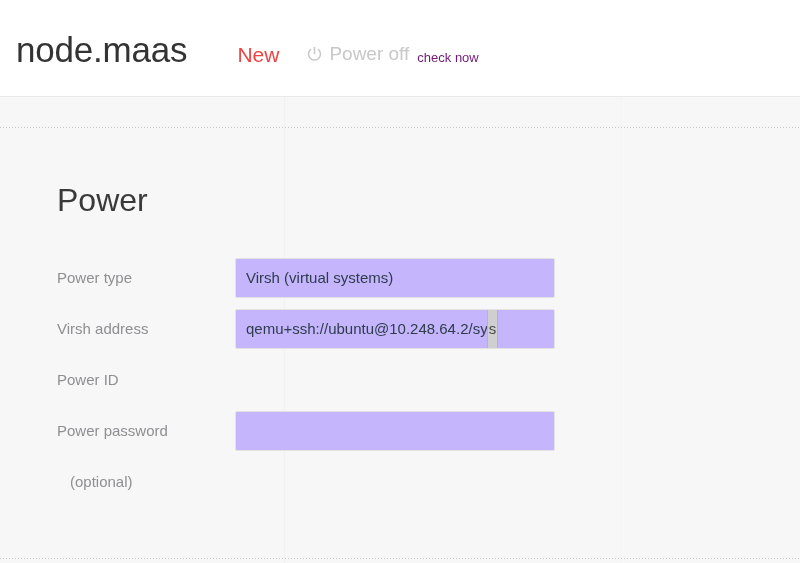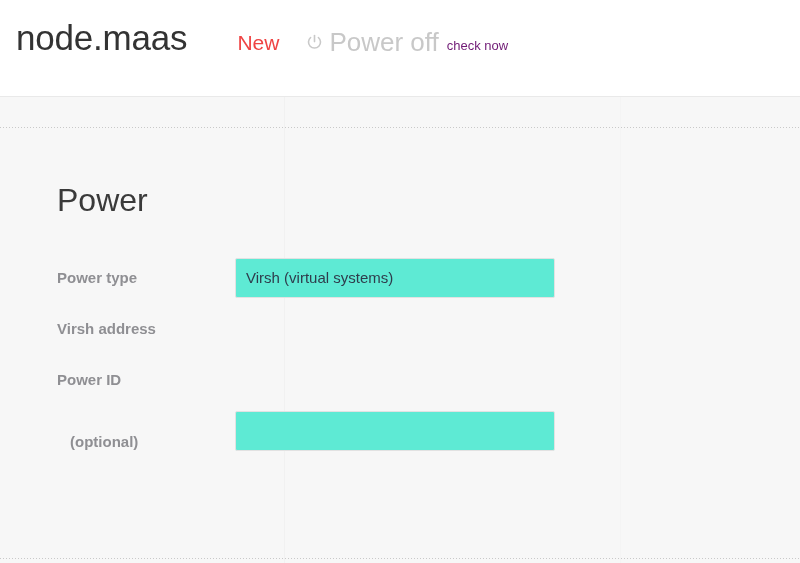--- a/index.html
+++ b/index.html
@@ -24,21 +24,21 @@
     top: 0;
     width: 800px;
     height: 97px;
     background: #ffffff;
     border-bottom: 1px solid #e9e9e9;
     box-sizing: border-box;
   }
   .header-inner {
     position: absolute;
     left: 16px;
-    top: 16px;
+    top: 28px;
     display: flex;
     align-items: baseline;
   }
   .node-title {
     font-size: 35px;
     font-weight: 300;
     color: #333333;
     letter-spacing: -0.2px;
     line-height: 44px;
     white-space: nowrap;
@@ -64,21 +64,21 @@
   .power-icon {
     display: inline-block;
     width: 17px;
     height: 17px;
     margin-right: 6px;
     position: relative;
     top: 1px;
   }
   .power-icon svg { display: block; }
   .power-label {
-    font-size: 26px;
+    font-size: 19px;
     font-weight: 300;
     color: #c8c8c8;
     line-height: 30px;
   }
   .check-now {
     font-size: 13px;
     font-weight: 400;
     color: #701a75;
     margin-left: 8px;
     line-height: 30px;
@@ -139,41 +139,41 @@
     position: relative;
     height: 51px;
     display: flex;
     align-items: flex-start;
   }
   .form-label {
     width: 235px;
     padding-left: 57px;
     box-sizing: border-box;
     font-size: 15px;
-    font-weight: 700;
+    font-weight: 400;
     color: #8f8f93;
     line-height: 40px;
     flex: none;
   }
   .form-label .sub {
     display: block;
     line-height: 40px;
     margin-top: 11px;
     margin-left: 13px;
   }
   .form-field {
     flex: none;
     width: 320px;
   }
   .text-input {
     width: 320px;
     height: 40px;
     box-sizing: border-box;
     border: 1px solid #e2e2e2;
-    background: #5eead4;
+    background: #c4b5fd;
     border-radius: 2px;
     padding: 0 10px;
     font-family: "Liberation Sans", sans-serif;
     font-size: 15px;
     color: #2f3c4c;
     line-height: 38px;
     outline: none;
     display: flex;
     align-items: center;
     overflow: hidden;
@@ -234,28 +234,35 @@
 
     <div class="form-row">
       <div class="form-label">Power type</div>
       <div class="form-field">
         <div class="text-input" placeholder="">Virsh (virtual systems)</div>
       </div>
     </div>
 
     <div class="form-row">
       <div class="form-label">Virsh address</div>
+      <div class="form-field">
+        <div class="text-input">
+          <span class="addr-text">qemu+ssh://ubuntu@10.248.64.2/sy</span>
+            <span class="sel-char">s</span>
+        </div>
+      </div>
     </div>
 
     <div class="form-row">
       <div class="form-label">Power ID</div>
     </div>
 
     <div class="form-row">
       <div class="form-label">
+        <span>Power password</span>
         <span class="sub">(optional)</span>
       </div>
       <div class="form-field">
         <div class="text-input empty" placeholder=""></div>
       </div>
     </div>
 
   </div>
 </div>
 

